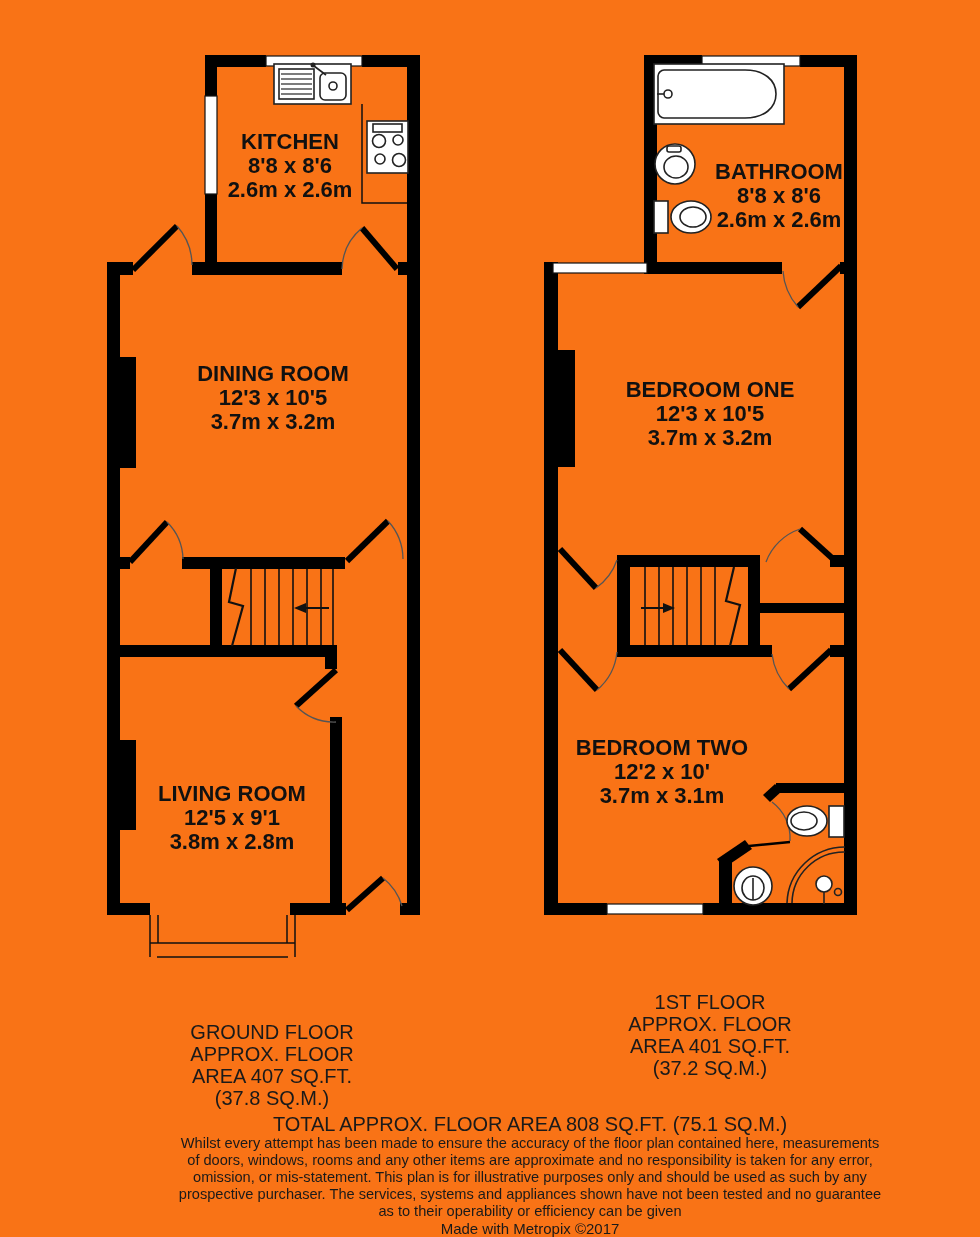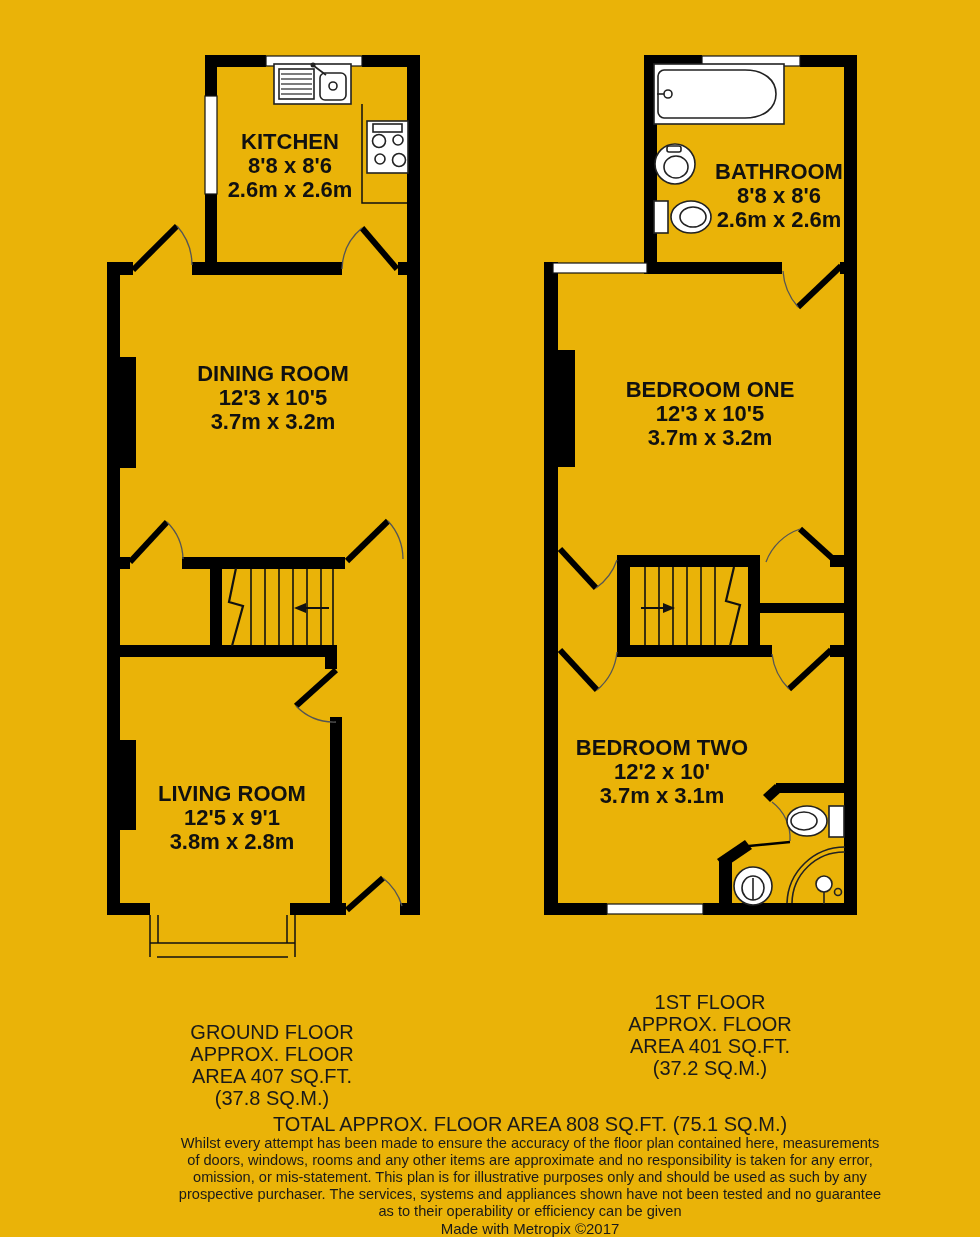--- a/index.html
+++ b/index.html
@@ -1,16 +1,16 @@
 <!DOCTYPE html>
 <html><head>
 <meta charset="utf-8">
 <style>
   html,body{margin:0;padding:0;background:#ffffff;}
-  .page{position:relative;width:980px;height:1237px;background:#eab308;overflow:hidden;
+  .page{position:relative;width:980px;height:1237px;background:#f97316;overflow:hidden;
         font-family:"Liberation Sans", sans-serif;}
   svg text{font-family:"Liberation Sans", sans-serif;}
   .wall{fill:#000000;stroke:none;}
   .thin{fill:none;stroke:#111111;stroke-width:1.5;}
   .thin2{fill:none;stroke:#111111;stroke-width:1.1;}
   .leaf{stroke:#000000;stroke-width:6;fill:none;}
   .leafthin{stroke:#000000;stroke-width:2.4;fill:none;}
   .arc{fill:none;stroke:#555555;stroke-width:1.3;}
   .win{fill:#ffffff;stroke:#111111;stroke-width:1.2;}
   .fixw{fill:#ffffff;stroke:#222222;stroke-width:1.6;}

